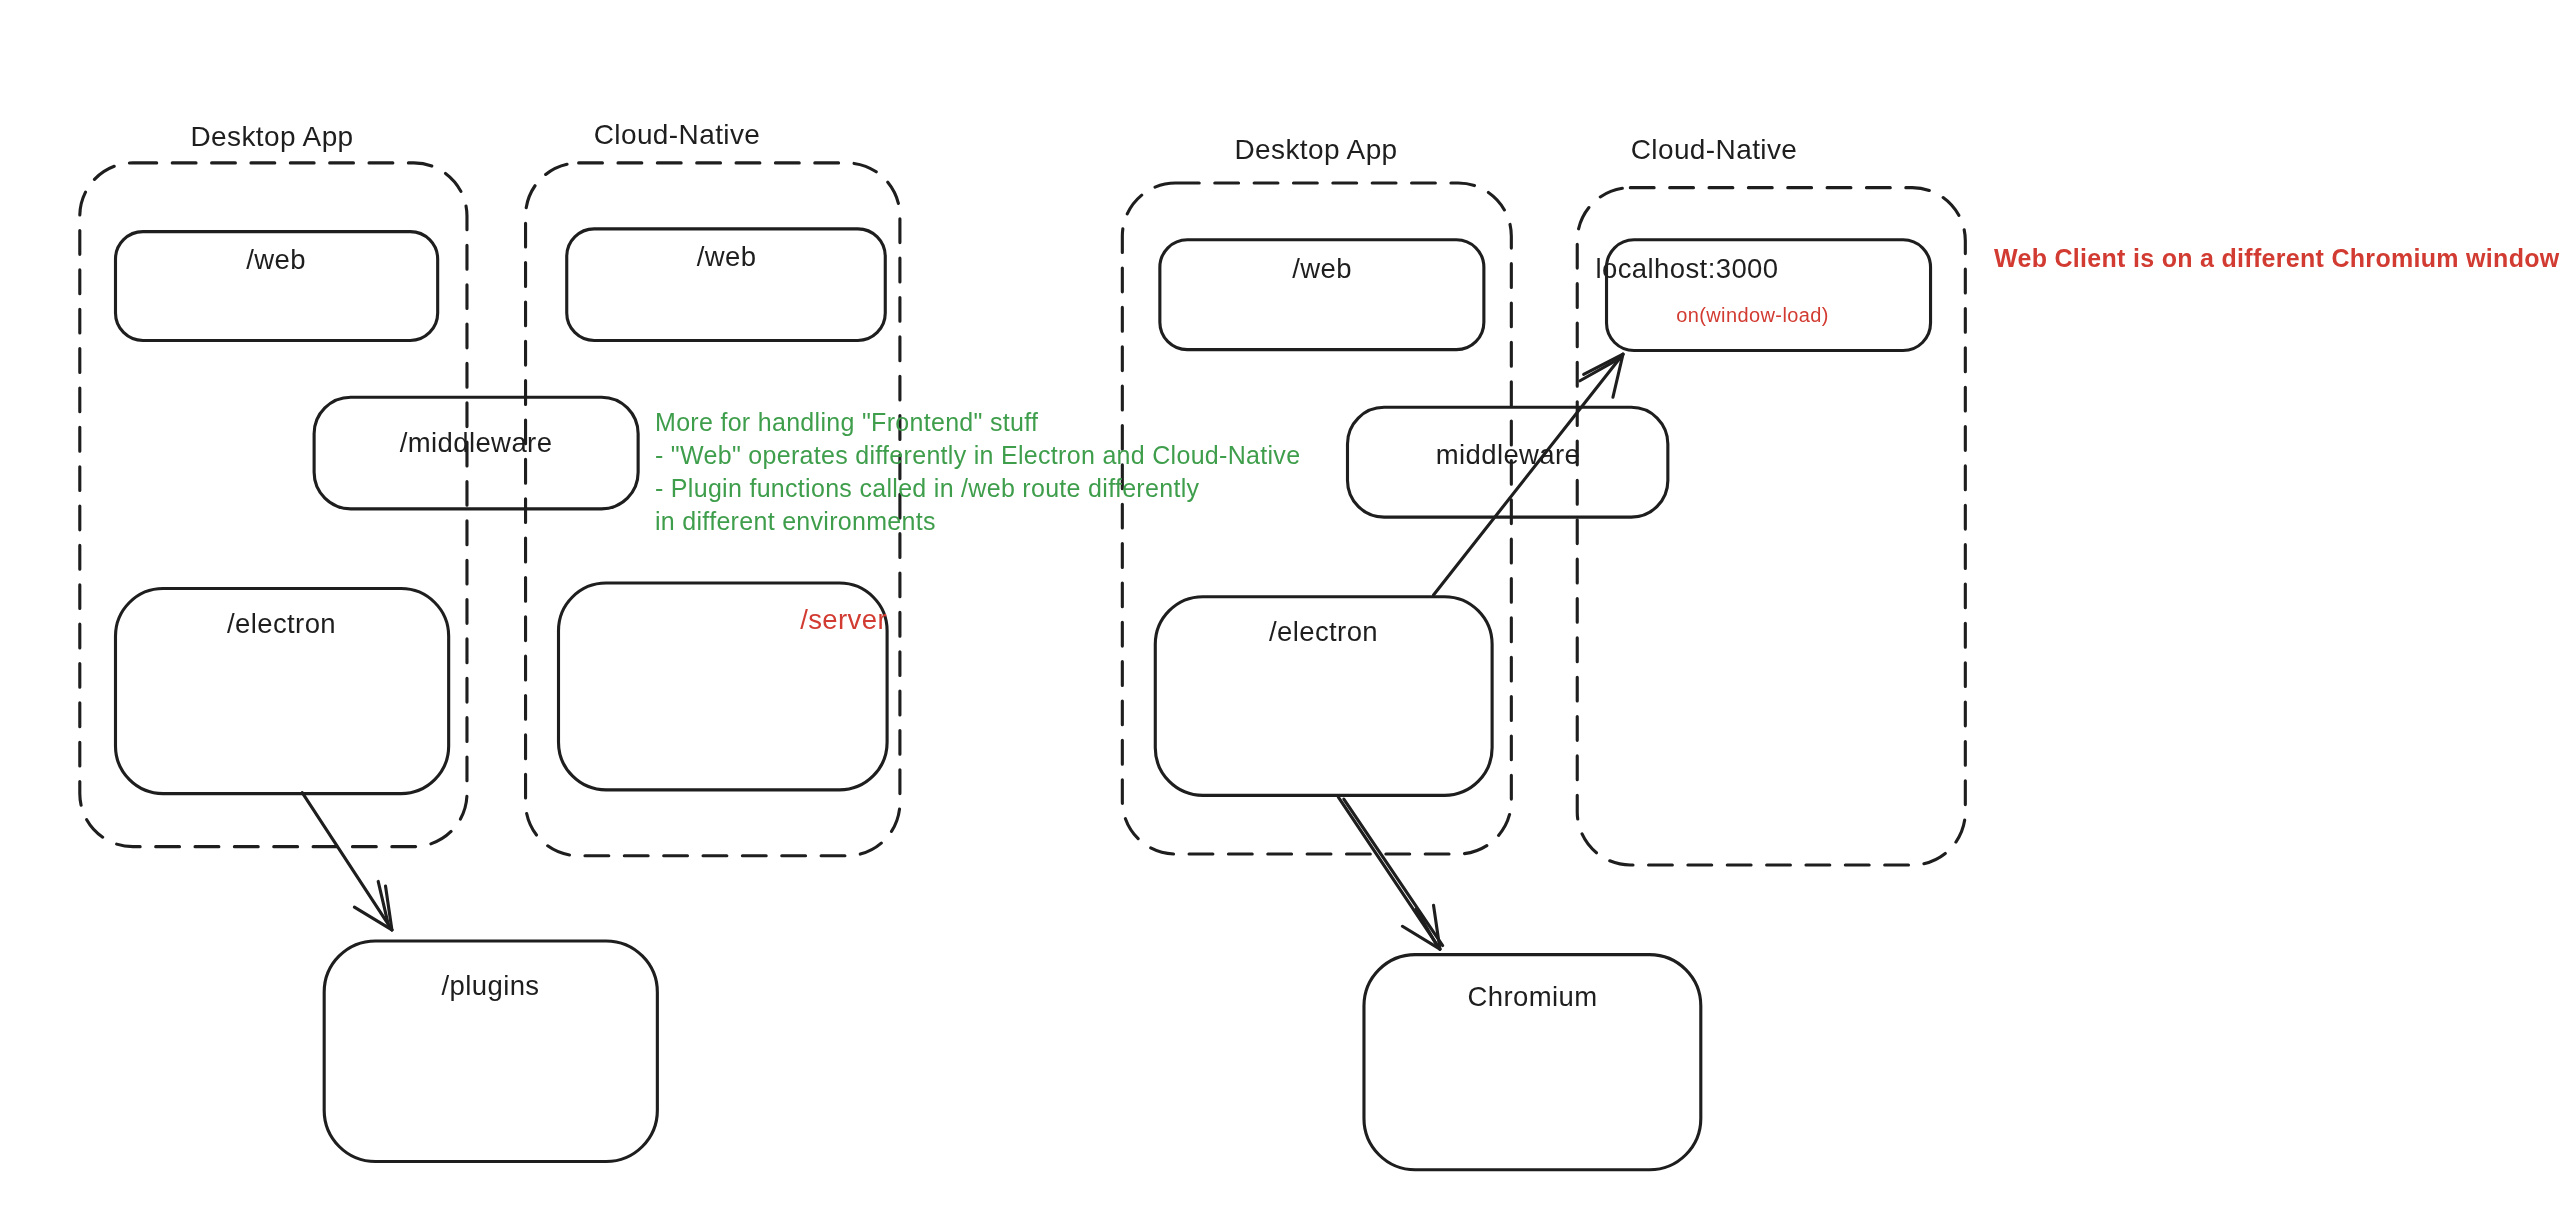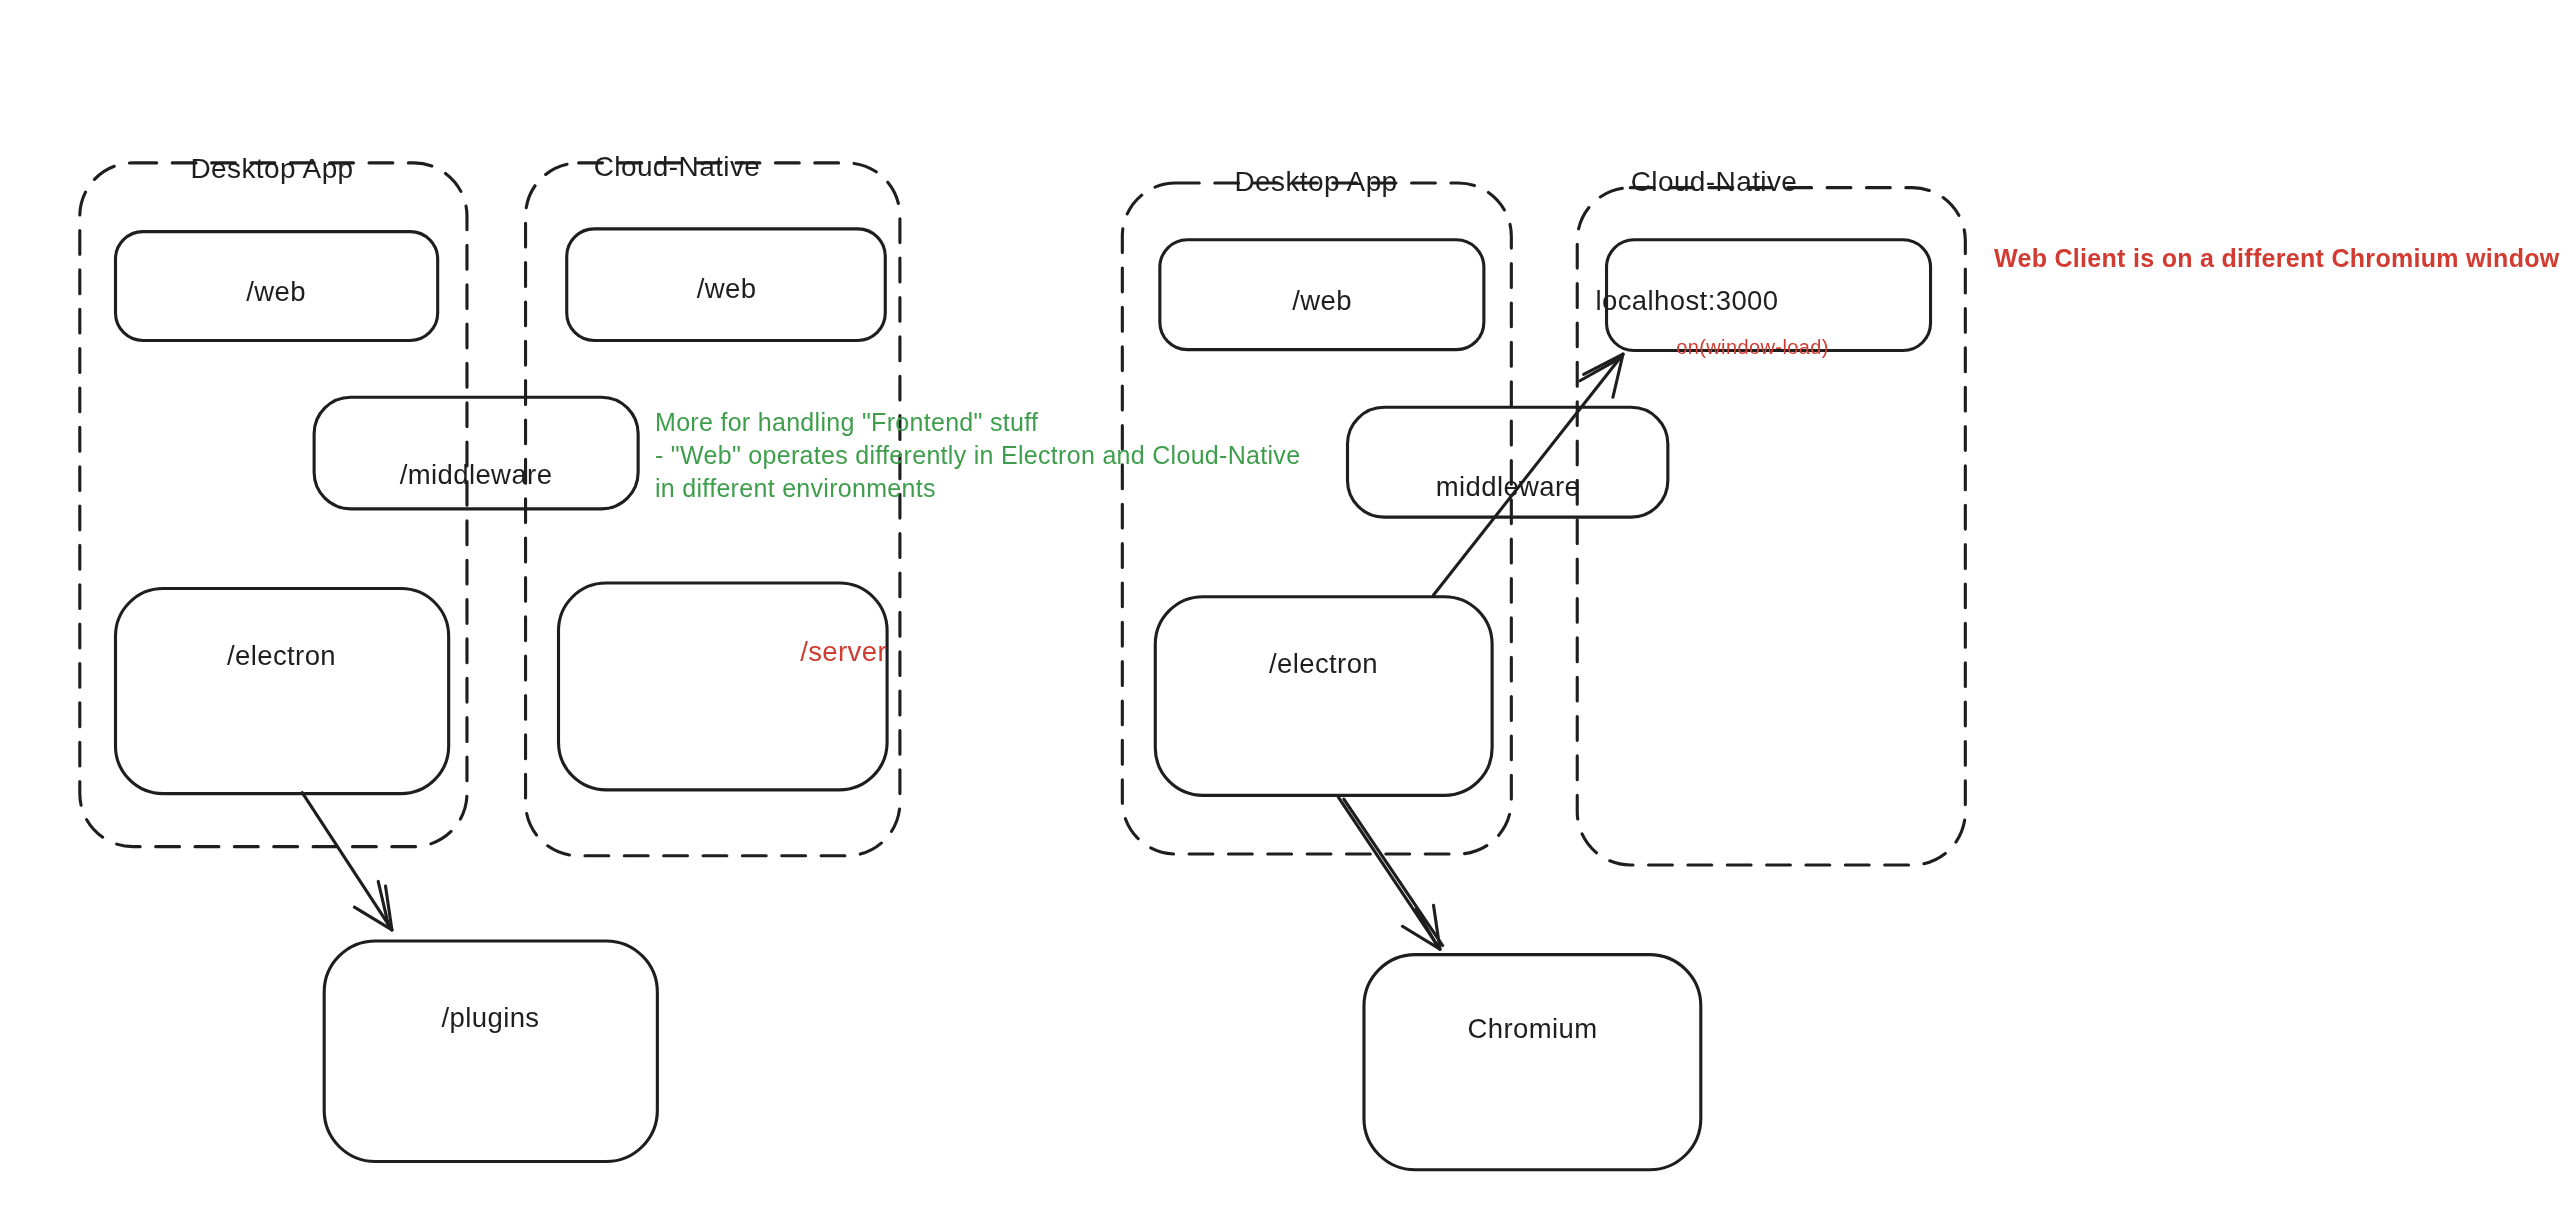--- a/index.html
+++ b/index.html
@@ -4,21 +4,21 @@
 <style>
   html,body{margin:0;padding:0;background:#ffffff;}
   body{
     width:2576px;height:1232px;position:relative;overflow:hidden;
     font-family:"Liberation Sans",sans-serif;color:#1e1e1e;
   }
   .canvas{position:absolute;inset:0;}
   svg.shapes{position:absolute;left:0;top:0;}
   .lbl{
     position:absolute;font-size:27.5px;line-height:31px;text-align:center;
-    letter-spacing:0.4px;white-space:nowrap;color:#1e1e1e;margin-top:32px;
+    letter-spacing:0.4px;white-space:nowrap;color:#1e1e1e;
   }
   .group-title{font-size:28px;}
   .red{color:#d23b31;}
   .green{color:#3f9e4c;}
   .note{position:absolute;text-align:left;font-size:25px;letter-spacing:0.3px;white-space:nowrap;}
   .note .line{white-space:nowrap;}
   .note-green .line{line-height:33px;}
   .note-red .line{line-height:36px;}
   .sub-lbl{font-size:20px;}
 </style>
@@ -77,20 +77,21 @@
   <div class="lbl" style="left:115px;top:244px;width:322px;">/web</div>
   <div class="lbl" style="left:567px;top:241px;width:319px;">/web</div>
   <div class="lbl" style="left:314px;top:427px;width:324px;">/middleware</div>
   <div class="lbl" style="left:115px;top:608px;width:333px;">/electron</div>
   <div class="lbl red" style="left:558px;top:604px;width:329px;text-align:right;">/server</div>
   <div class="lbl" style="left:324px;top:970px;width:333px;">/plugins</div>
 
   <div class="note note-green green" style="left:655px;top:406px;">
     <div class="line">More for handling "Frontend" stuff</div>
     <div class="line">- "Web" operates differently in Electron and Cloud-Native</div>
+    <div class="line">- Plugin functions called in /web route differently</div>
     <div class="line">in different environments</div>
   </div>
 
   <div class="lbl group-title" style="left:1188px;top:134px;width:256px;">Desktop App</div>
   <div class="lbl group-title" style="left:1586px;top:134px;width:256px;">Cloud-Native</div>
 
   <div class="lbl" style="left:1160px;top:253px;width:324px;">/web</div>
   <div class="lbl" style="left:1525px;top:253px;width:324px;">localhost:3000</div>
   <div class="lbl sub-lbl red" style="left:1607px;top:300px;width:291px;">on(window-load)</div>
   <div class="lbl" style="left:1348px;top:439px;width:320px;">middleware</div>

